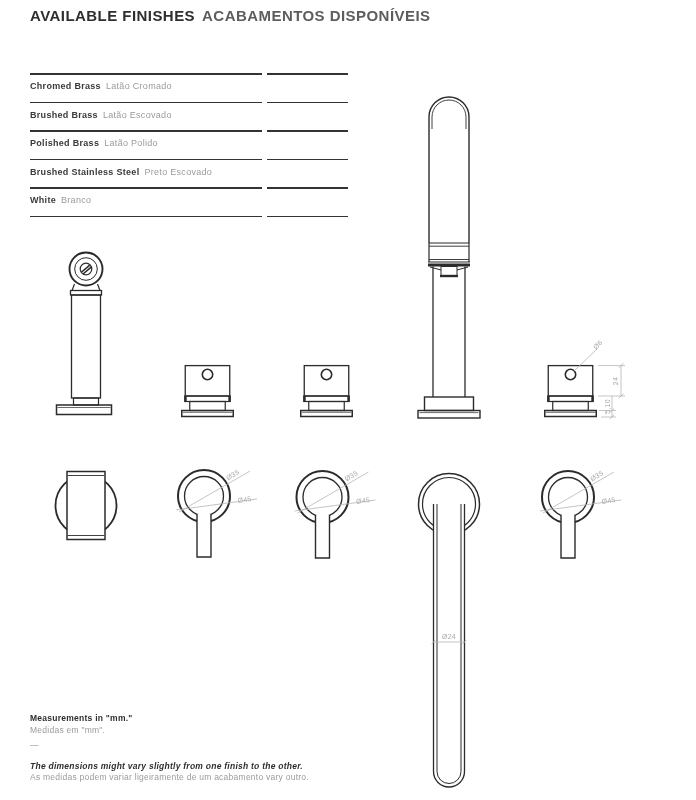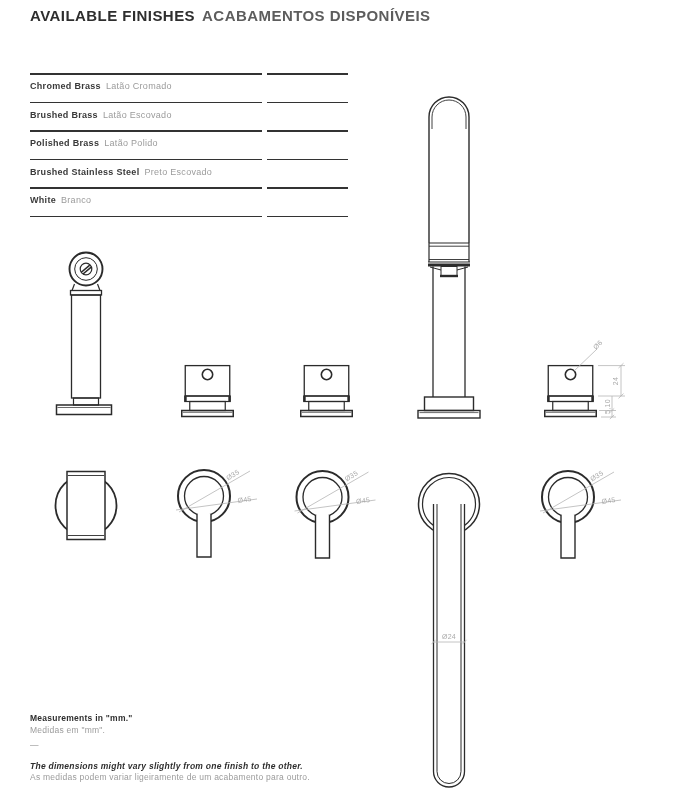--- a/index.html
+++ b/index.html
@@ -206,16 +206,16 @@
       <line class="dim" x1="462.5" y1="644.2" x2="466.5" y2="639.8"></line>
       <text class="dimt" x="449" y="638.5" text-anchor="middle">Ø24</text>
     </g>
   </svg>
 
   <div class="footer">
     <div class="bold">Measurements in "mm."</div>
     <div class="gray">Medidas em "mm".</div>
     <div class="dash">—</div>
     <div class="block2 bold">The dimensions might vary slightly from one finish to the other.</div>
-    <div class="gray">As medidas podem variar ligeiramente de um acabamento para outro.</div>
+    <div class="gray">As medidas podem variar ligeiramente de um acabamento vary outro.</div>
   </div>
 
 </div>
 
 </body></html>

